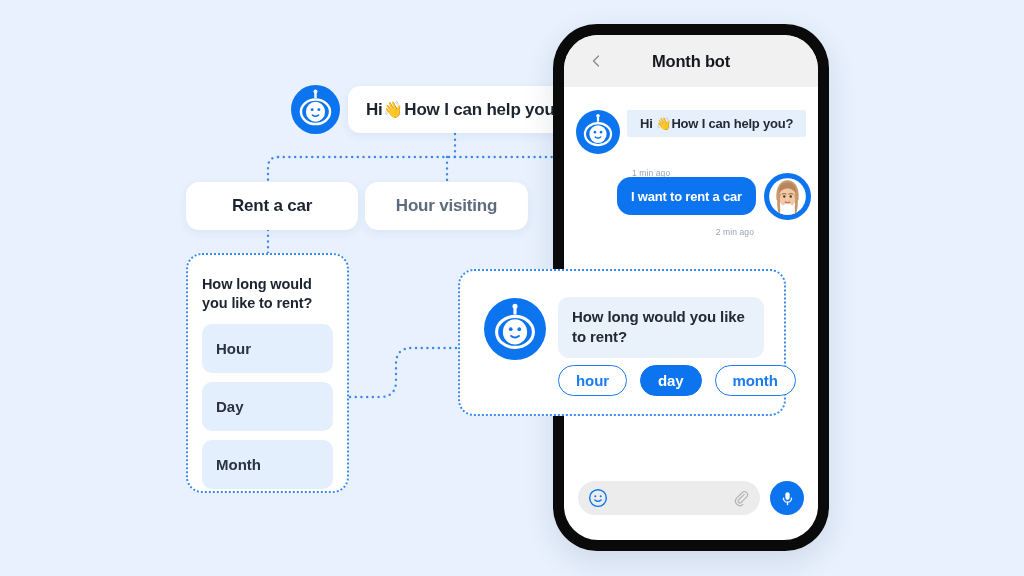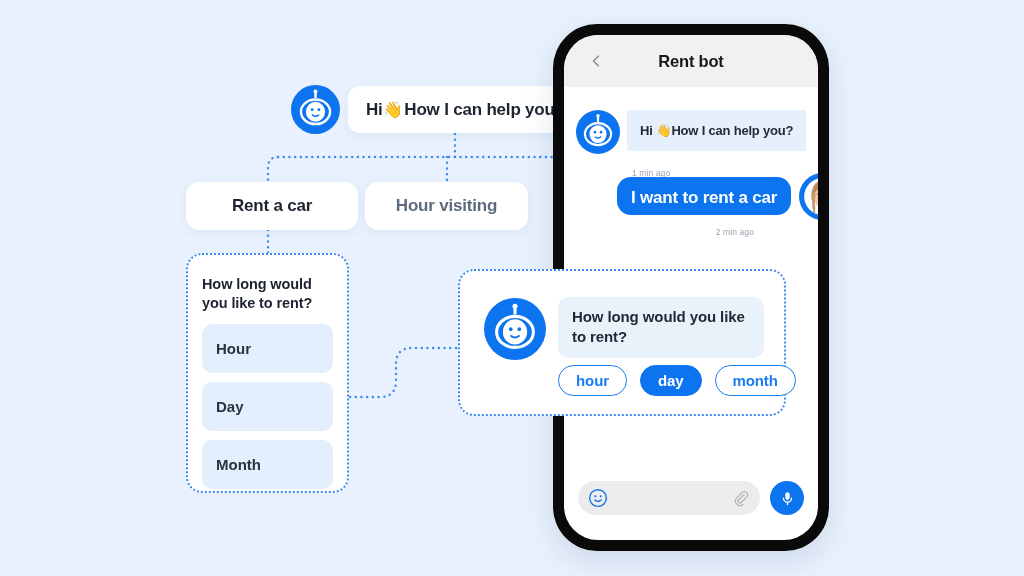--- a/index.html
+++ b/index.html
@@ -137,38 +137,38 @@
   #phone-title {
     font-size: 16.5px; font-weight: 700; color: #15181d; letter-spacing: -0.2px;
   }
 
   .msg-row { position: absolute; display: flex; align-items: flex-start; }
   #msg-bot { left: 12px; top: 75px; }
   #bot-avatar-phone { width: 44px; height: 44px; flex: 0 0 44px; }
   .bubble-bot {
     margin-left: 7px;
     background: #e6f0fc; border-radius: 2px;
-    padding: 13px 13px;
+    padding: 6px 13px;
     font-size: 13px; font-weight: 700; color: #232a35;
     white-space: nowrap; letter-spacing: -0.2px;
   }
   .bubble-bot .wave { font-size: 12.5px; }
   .ts {
     font-size: 8.5px; color: #9aa3b0; font-weight: 400;
     margin-top: 12px; letter-spacing: 0.1px;
   }
   #ts-bot { position: absolute; left: 68px; top: 121px; }
 
   #msg-user { left: 53px; top: 142px; }
   .bubble-user {
     background: #0d74f0; border-radius: 14px;
     padding: 11px 14px;
-    font-size: 17px; font-weight: 700; color: #ffffff;
+    font-size: 13px; font-weight: 700; color: #ffffff;
     white-space: nowrap; letter-spacing: -0.2px;
-    height: 38px; display: flex; align-items: flex-start;
+    height: 38px; display: flex; align-items: center;
   }
   #user-avatar { width: 47px; height: 47px; flex: 0 0 47px; margin-left: 8px; margin-top: -4px; }
   #ts-user { position: absolute; right: 64px; top: 180px; }
 
   
   #input-bar {
     position: absolute; left: 0; bottom: 14px;
     width: 254px; height: 56px;
     display: flex; align-items: center; padding: 0 14px;
     gap: 10px;
@@ -280,21 +280,21 @@
     </div>
   </div>
 
   <div id="phone">
     <div id="phone-screen">
 
       <div id="phone-header">
         <svg id="back-chevron" viewBox="0 0 12 12" xmlns="http://www.w3.org/2000/svg">
           <path d="M8.5 1 L3.5 6 L8.5 11" fill="none" stroke="#8a8a8a" stroke-width="1.3" stroke-linecap="round" stroke-linejoin="round"></path>
         </svg>
-        <div id="phone-title">Rent bot</div>
+        <div id="phone-title">Month bot</div>
       </div>
 
       <div class="msg-row" id="msg-bot">
         <div id="bot-avatar-phone">
           <svg viewBox="0 0 64 64" xmlns="http://www.w3.org/2000/svg" width="44" height="44">
             <circle cx="32" cy="32" r="32" fill="#0d74f0"></circle>
             <line x1="32" y1="9" x2="32" y2="17" stroke="#ffffff" stroke-width="3.2"></line>
             <circle cx="32" cy="8.5" r="2.6" fill="#ffffff"></circle>
             <ellipse cx="32" cy="35" rx="19" ry="16" fill="none" stroke="#ffffff" stroke-width="3.2"></ellipse>
             <ellipse cx="32" cy="35" rx="12.5" ry="13" fill="#ffffff"></ellipse>

